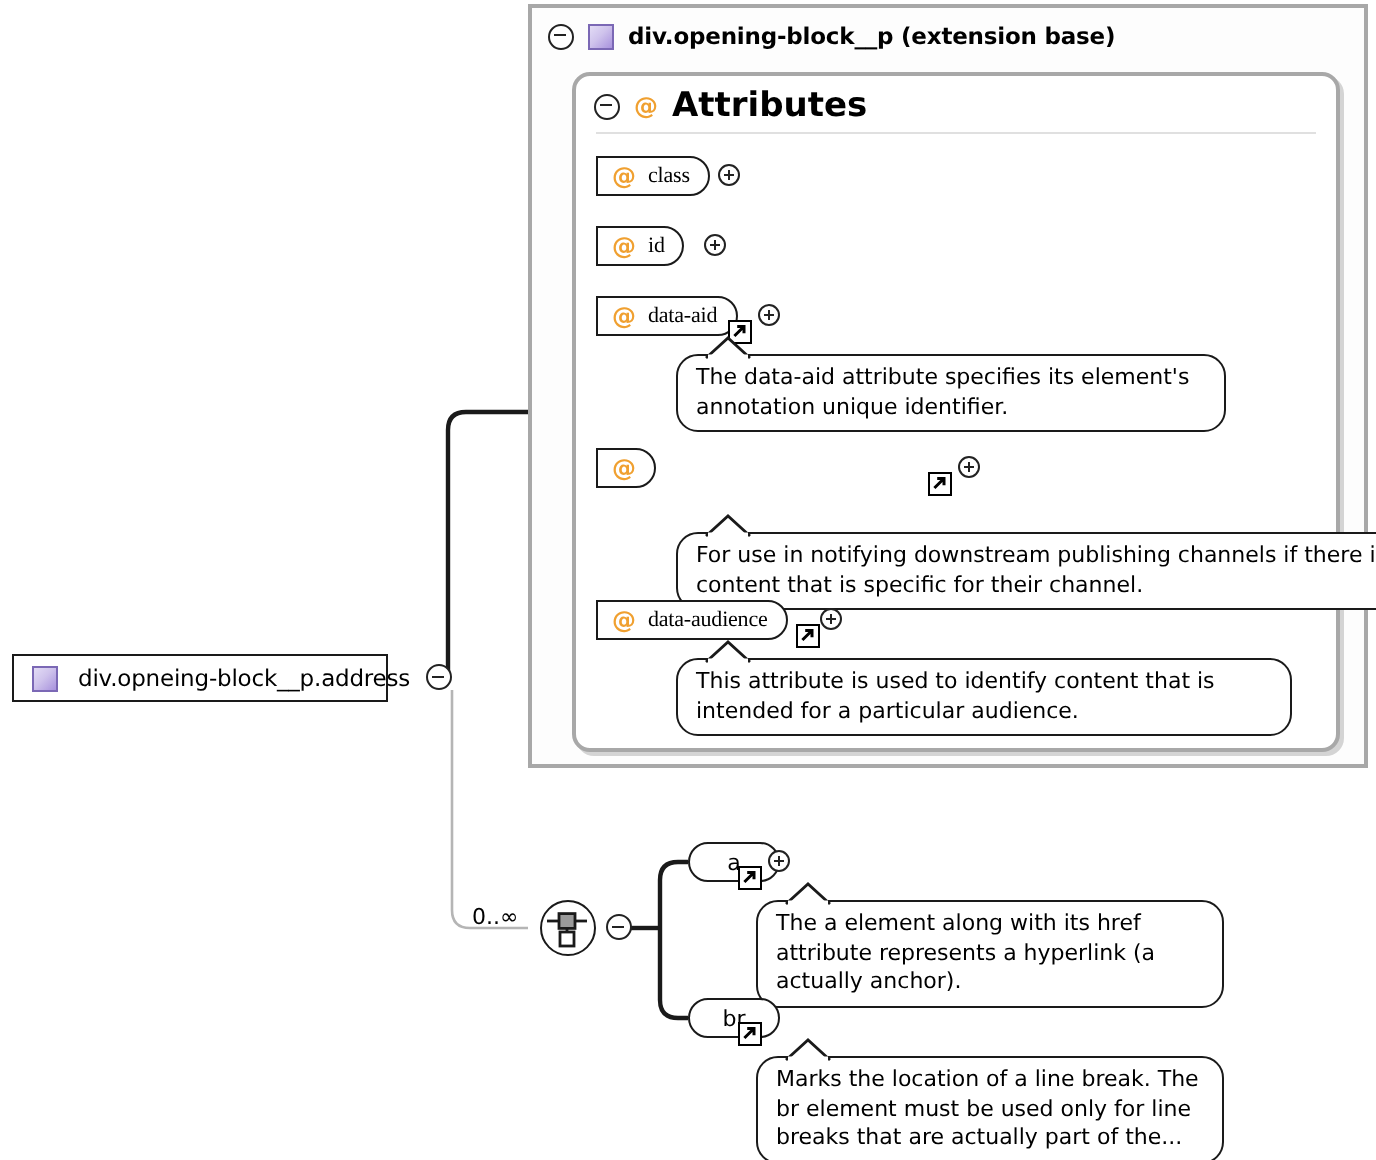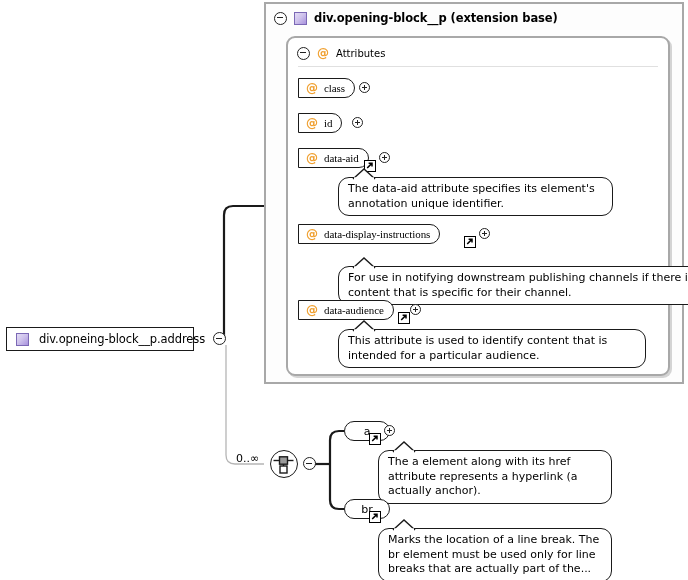--- a/index.html
+++ b/index.html
@@ -115,22 +115,22 @@
     white-space: nowrap;
   }
   .at-sign {
     color: #f0a030;
     font-weight: bold;
     font-size: 12px;
     line-height: 1;
     flex: none;
   }
   .attr-panel-title {
-    font-size: 10px;
-    font-weight: normal;
+    font-size: 17px;
+    font-weight: bold;
   }
   .attr-divider {
     position: absolute;
     left: 10px;
     right: 10px;
     top: 28px;
     height: 1px;
     background: #e0e0e0;
   }
 
@@ -348,21 +348,20 @@
   <div class="doc-bubble" style="left:296px; top:177px; width:275px;">
     <svg class="tail" viewBox="0 0 22 10">
       <path d="M0 10 L11 0 L22 10" fill="#fff" stroke="#1a1a1a" stroke-width="1.4"></path>
       <path d="M1 9.4 L21 9.4" stroke="#fff" stroke-width="2.2"></path>
     </svg>
     <span>The data-aid attribute specifies its element's annotation unique identifier.</span>
   </div>
 
   <div class="attr-node" style="left:298px; top:224px;">
     <span class="at-sign">@</span>
-    <span class="nm">data-display-instructions</span>
   </div>
   <span class="anno-marker" style="left:464px; top:236px;">
     <svg width="9" height="9" viewBox="0 0 9 9">
       <path d="M2.2 7 L6.6 2.6 M3.6 2.2 L7 2.2 L7 5.6" stroke="#000" stroke-width="1.5" fill="none"></path>
     </svg>
   </span>
   <span class="node-plus" style="left:479px; top:228px;"></span>
 
   <div class="doc-bubble" style="left:296px; top:266px; width:370px;">
     <svg class="tail" viewBox="0 0 22 10">

